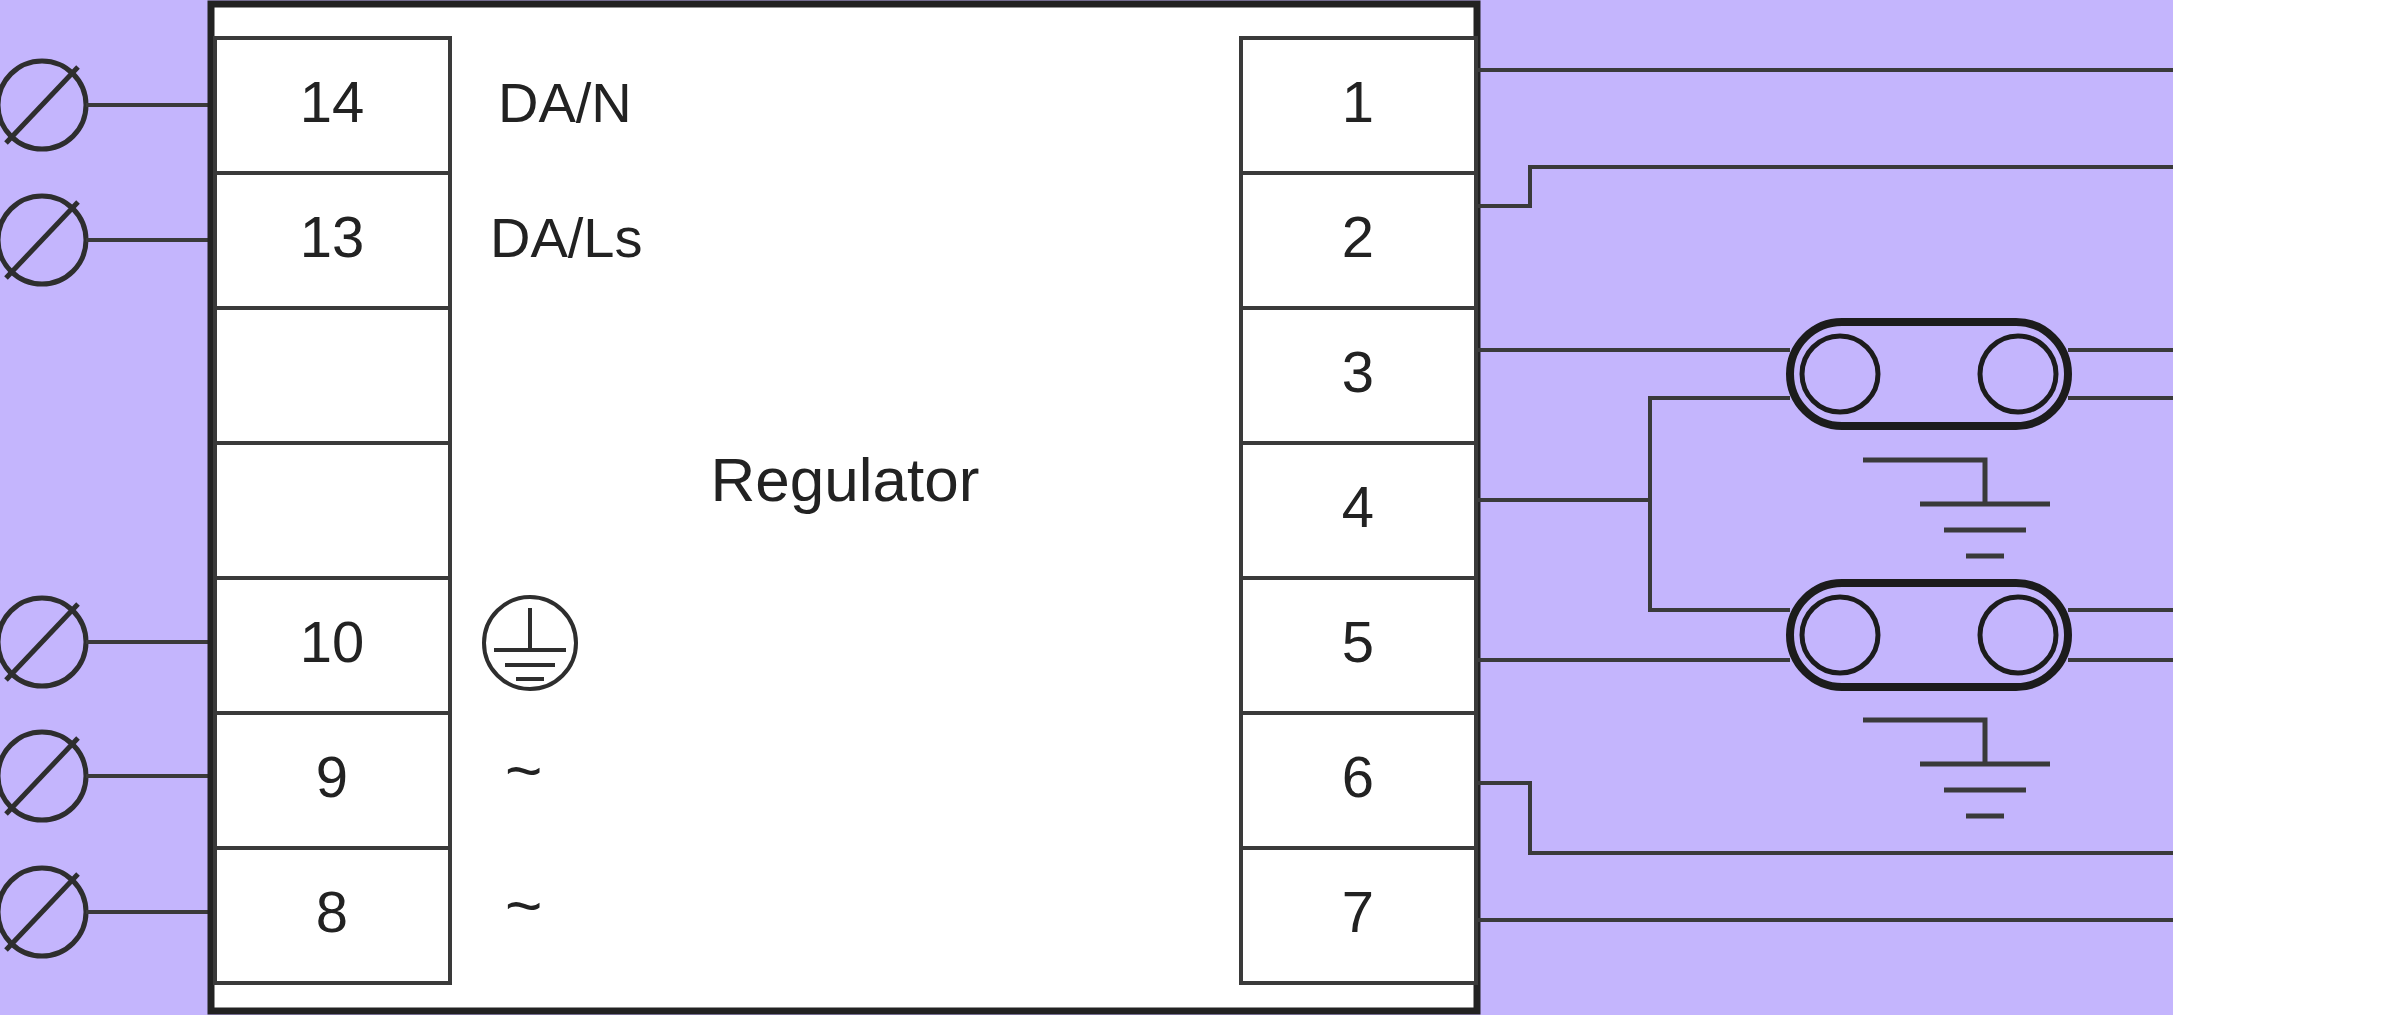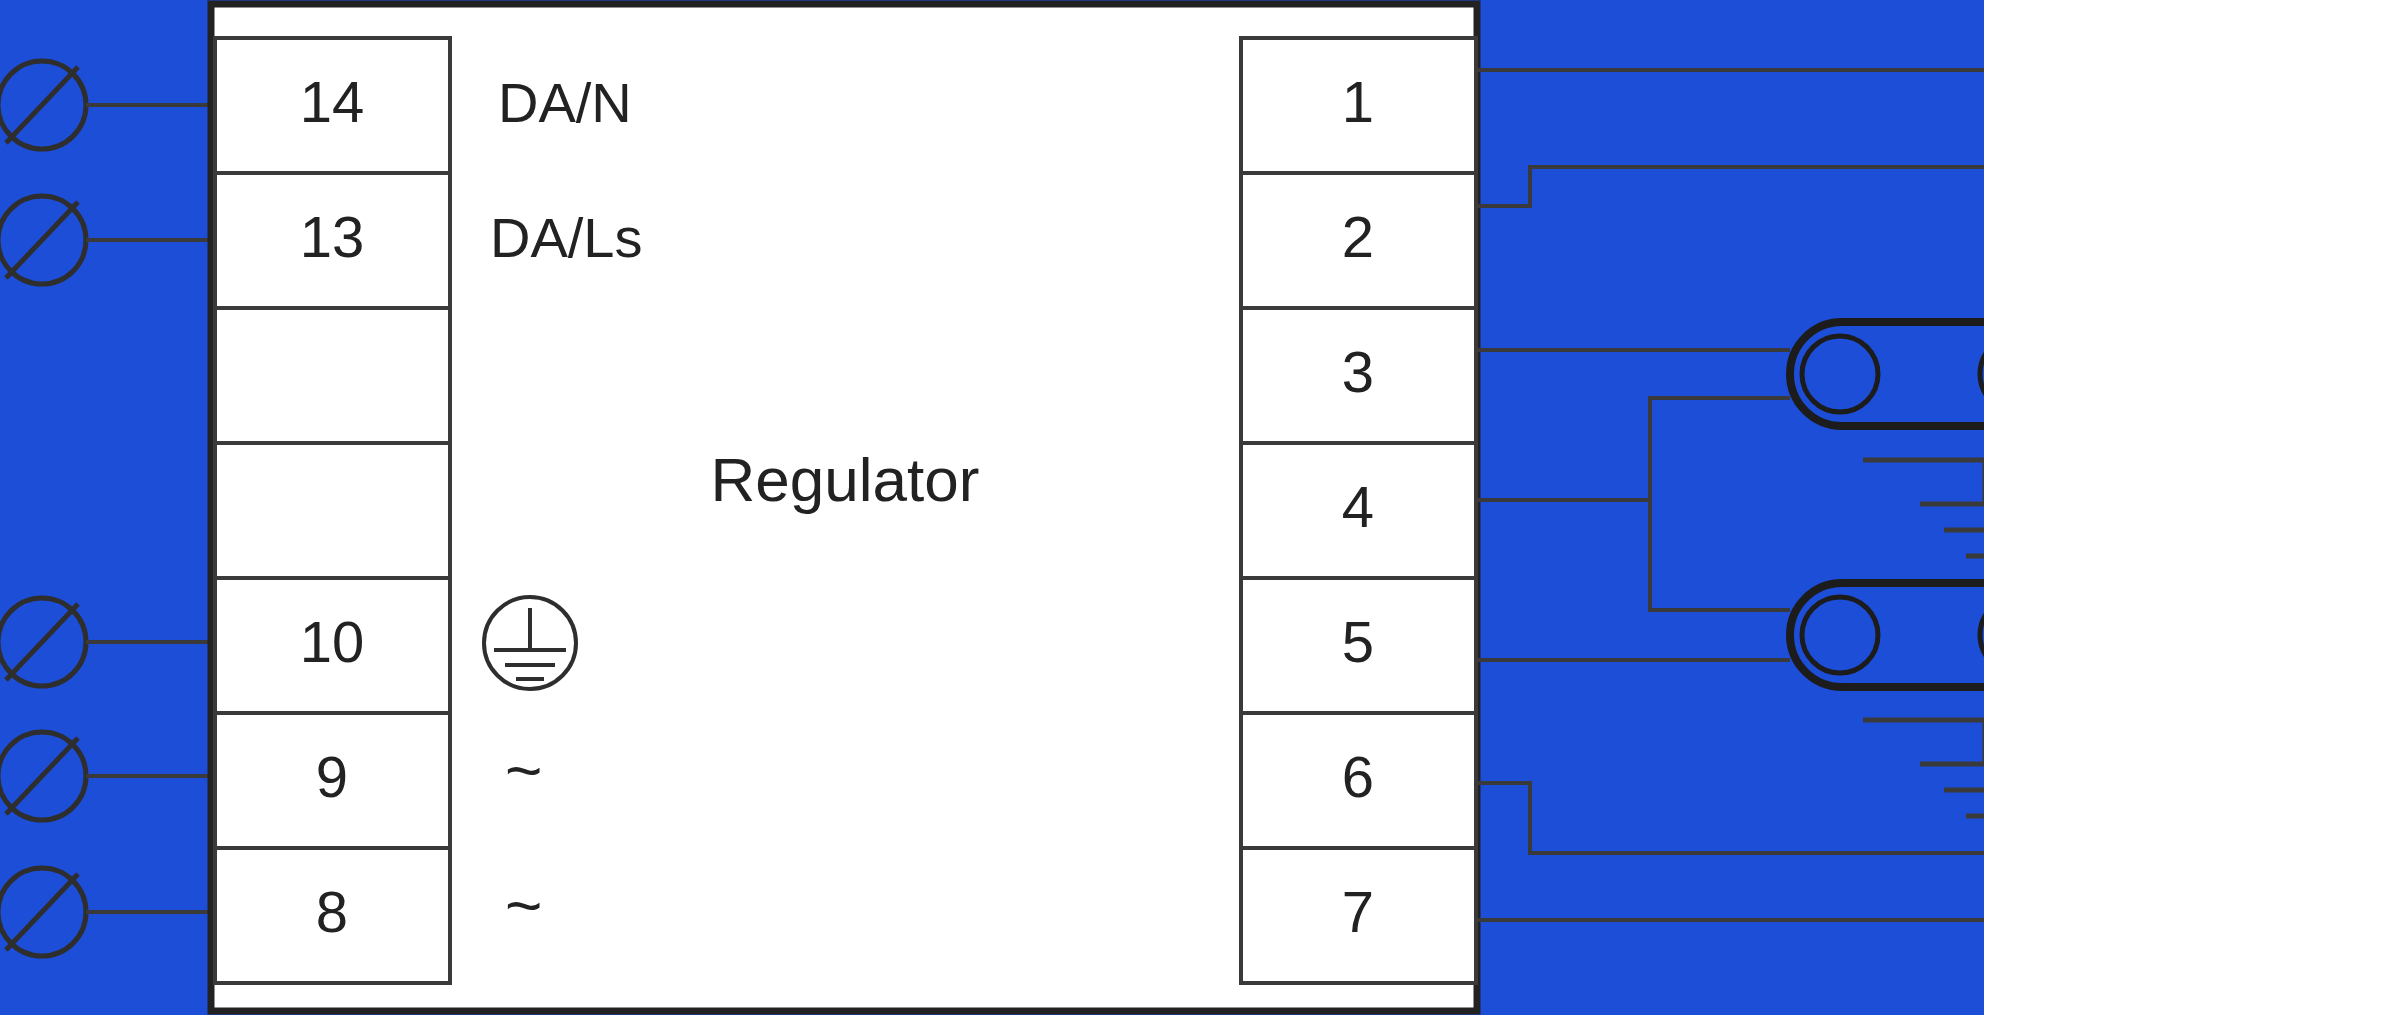--- a/index.html
+++ b/index.html
@@ -5,23 +5,23 @@
   html, body {
     margin: 0;
     padding: 0;
     background: #ffffff;
   }
   body {
     font-family: "Liberation Sans", sans-serif;
   }
   #diagram-root {
     position: relative;
-    width: 1984px;
+    width: 2173px;
     height: 1015px;
-    background: #1d4ed8;
+    background: #c4b5fd;
     overflow: hidden;
   }
   svg#wiring-svg {
     position: absolute;
     left: 0;
     top: 0;
     width: 2400px;
     height: 1015px;
     display: block;
   }

